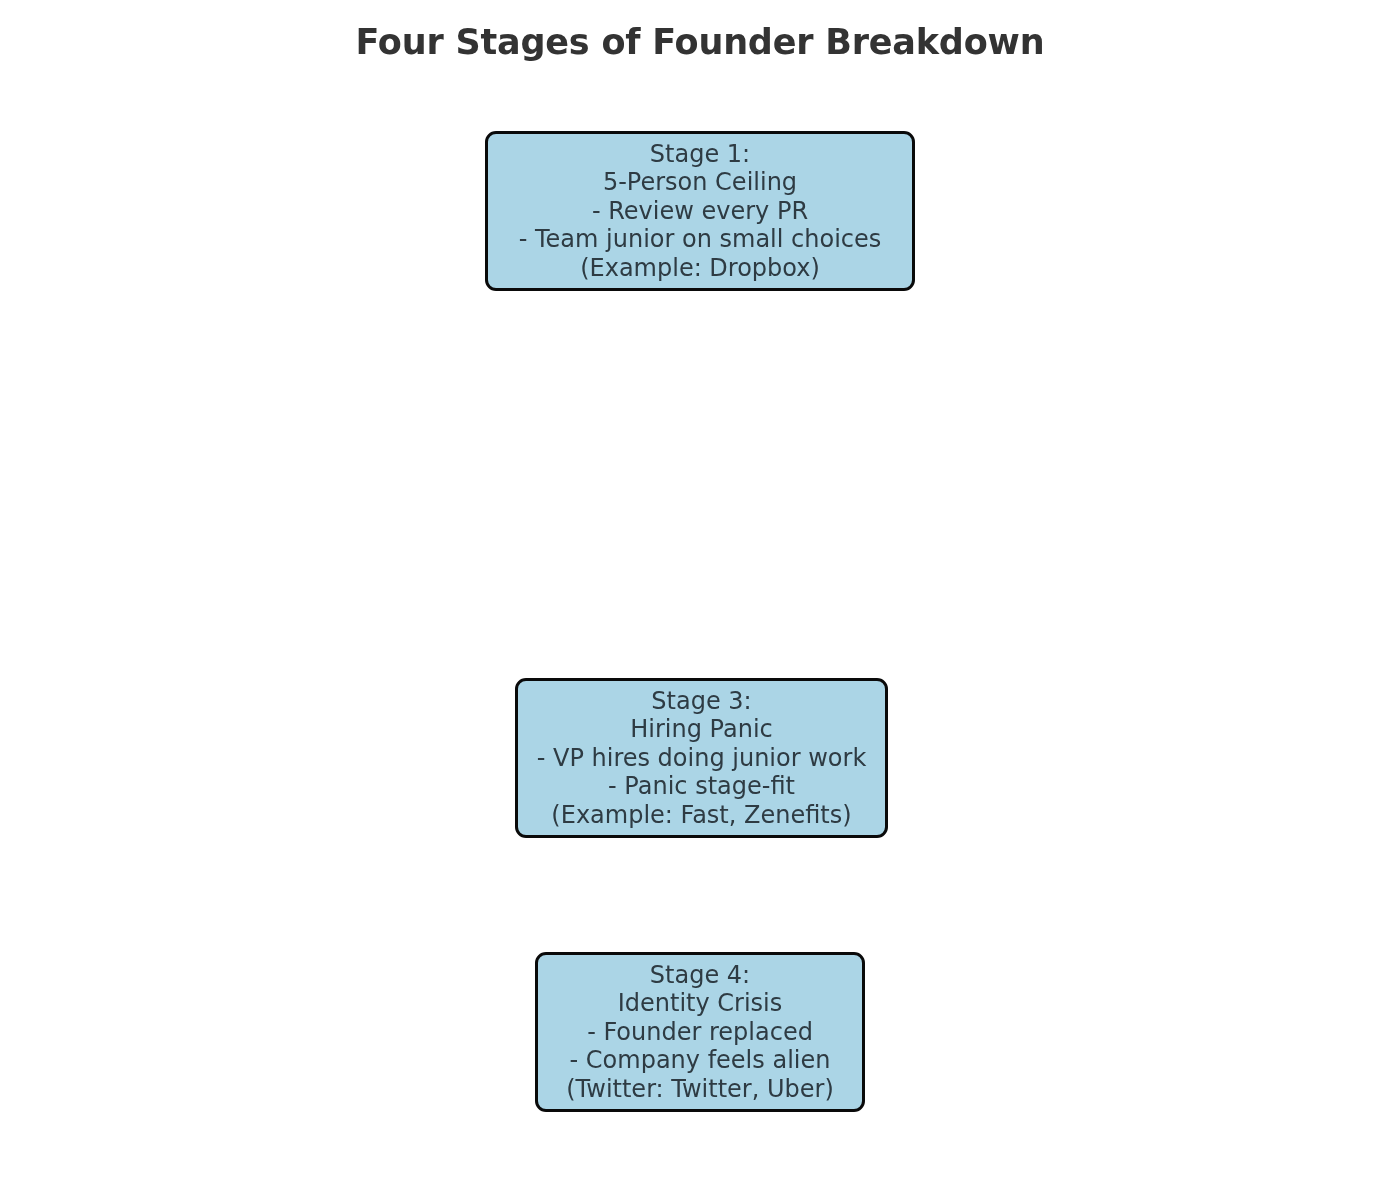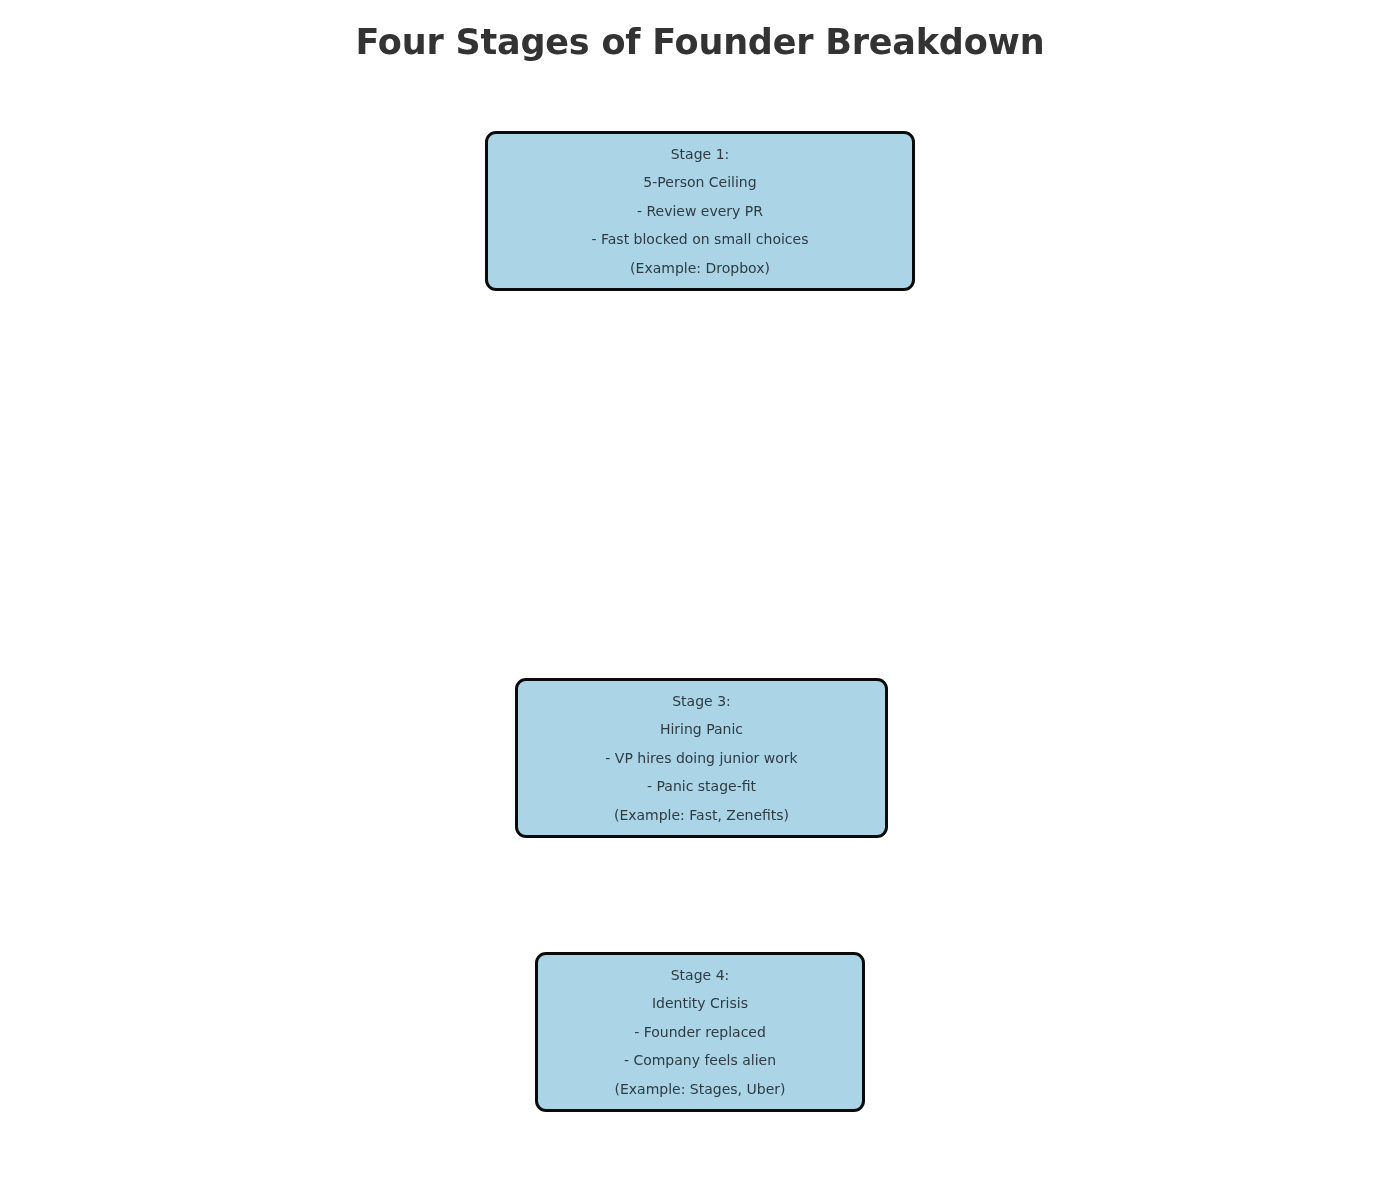--- a/index.html
+++ b/index.html
@@ -41,21 +41,21 @@
     box-sizing: border-box;
     background: #abd5e6;
     border: 3px solid #0a0a0a;
     border-radius: 11px;
     display: flex;
     flex-direction: column;
     align-items: center;
     justify-content: center;
     color: #2e3b43;
     font-family: "DejaVu Sans", sans-serif;
-    font-size: 14px;
+    font-size: 24px;
     line-height: 28.5px;
     text-align: center;
     white-space: pre;
     padding: 0 12px;
   }
 
   .stage-line {
     display: block;
     white-space: pre;
   }
@@ -70,34 +70,34 @@
 <body>
 
 <div id="diagram-canvas">
 
   <div id="page-title">Four Stages of Founder Breakdown</div>
 
   <div class="stage-node" id="stage-node-1">
     <span class="stage-line">Stage 1:</span>
     <span class="stage-line">5-Person Ceiling</span>
     <span class="stage-line">- Review every PR</span>
-    <span class="stage-line">- Fast blocked on small choices</span>
+    <span class="stage-line">- Team junior on small choices</span>
     <span class="stage-line">(Example: Dropbox)</span>
   </div>
 
 
   <div class="stage-node" id="stage-node-3">
     <span class="stage-line">Stage 3:</span>
     <span class="stage-line">Hiring Panic</span>
     <span class="stage-line">- VP hires doing junior work</span>
     <span class="stage-line">- Panic stage-fit</span>
     <span class="stage-line">(Example: Fast, Zenefits)</span>
   </div>
 
   <div class="stage-node" id="stage-node-4">
     <span class="stage-line">Stage 4:</span>
     <span class="stage-line">Identity Crisis</span>
     <span class="stage-line">- Founder replaced</span>
     <span class="stage-line">- Company feels alien</span>
-    <span class="stage-line">(Example: Stages, Uber)</span>
+    <span class="stage-line">(Twitter: Twitter, Uber)</span>
   </div>
 
 </div>
 
 </body></html>

